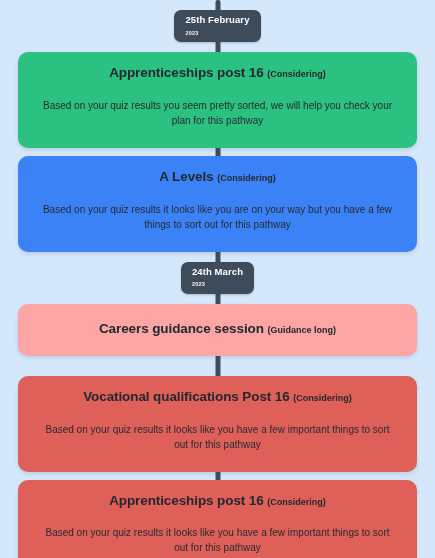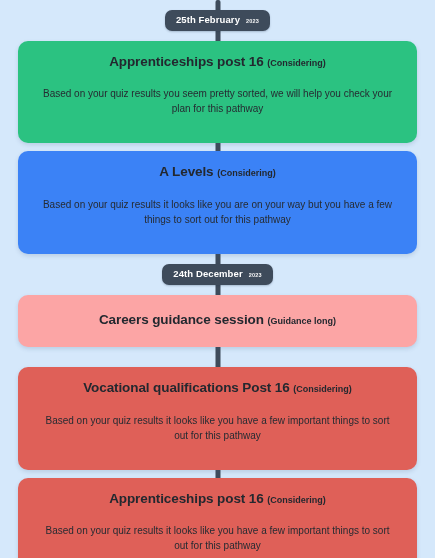--- a/index.html
+++ b/index.html
@@ -54,20 +54,21 @@
   .date-badge {
     background: #3e4b5b;
     color: #ffffff;
     border-radius: 7px;
     padding: 5px 11px 6px 11px;
     display: inline-flex;
     align-items: baseline;
     gap: 6px;
     white-space: nowrap;
     box-shadow: 0 1px 2px rgba(30,50,80,0.25);
+    flex-direction: column;
   }
   .date-badge .day {
     font-size: 9.5px;
     font-weight: bold;
     letter-spacing: 0.1px;
     line-height: 1;
   }
   .date-badge .year {
     font-size: 5.5px;
     font-weight: bold;
@@ -79,21 +80,21 @@
   
   .gap-10 { height: 10px; }
   .gap-8  { height: 8px; }
 
   
   .card {
     position: relative;
     z-index: 2;
     margin: 0 18px;
     border-radius: 10px;
-    padding: 13px 18px 27px 18px;
+    padding: 13px 18px 20px 18px;
     box-sizing: border-box;
     text-align: center;
     box-shadow: 0 2px 4px rgba(60,90,130,0.18);
   }
   .card.green  { background: #2bc281; }
   .card.yellow { background: #3b82f6; }
   .card.red    { background: #df6058; }
   .card.white  { background: #fca5a5; padding: 17px 18px 18px 18px; }
 
   .card-title {
@@ -152,21 +153,21 @@
         <span>A Levels</span>
         <span class="qualifier">(Considering)</span>
       </div>
       <div class="card-desc">Based on your quiz results it looks like you are on your way but you have a few things to sort out for this pathway</div>
     </div>
 
     <div class="gap-10"></div>
 
     <div class="badge-row">
       <div class="date-badge">
-        <span class="day">24th December</span>
+        <span class="day">24th March</span>
         <span class="year">2023</span>
       </div>
     </div>
 
     <div class="gap-10"></div>
 
     <div class="card white">
       <div class="card-title">
         <span>Careers guidance session</span>
         <span class="qualifier">(Guidance long)</span>

